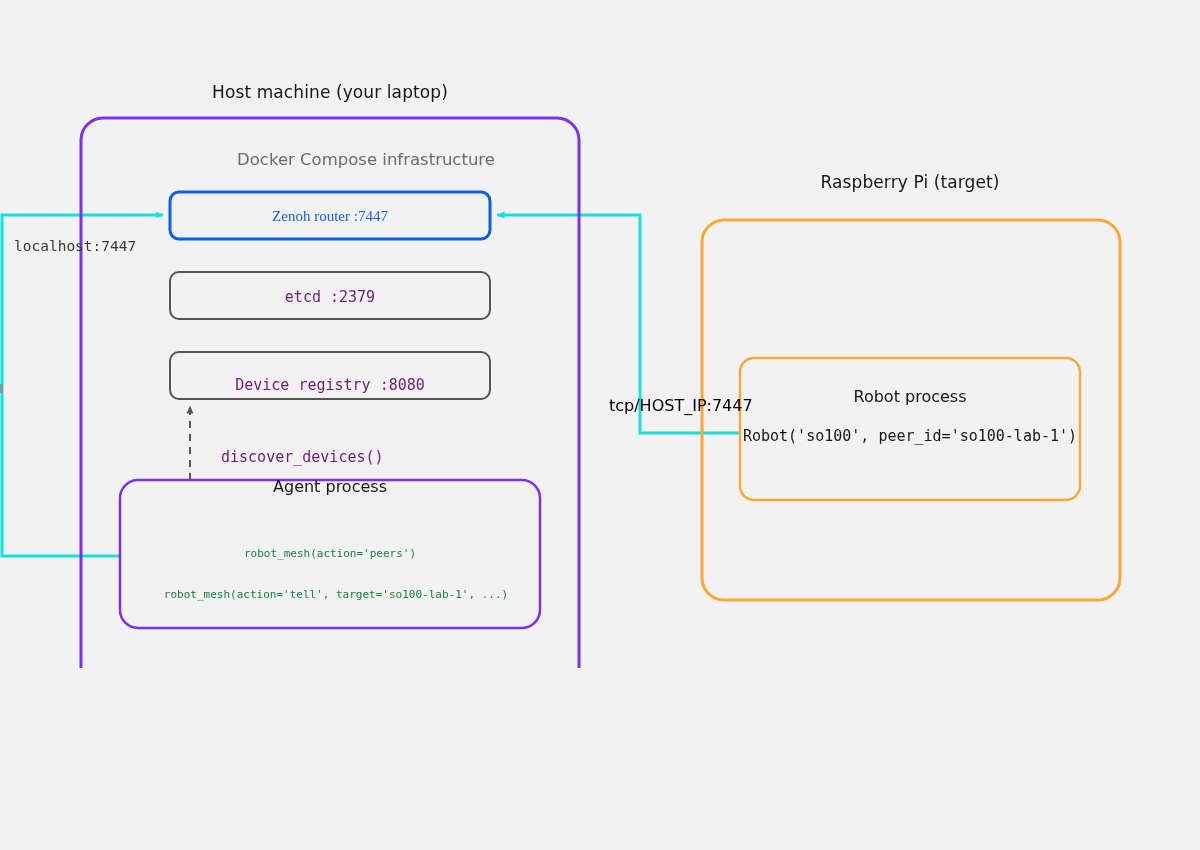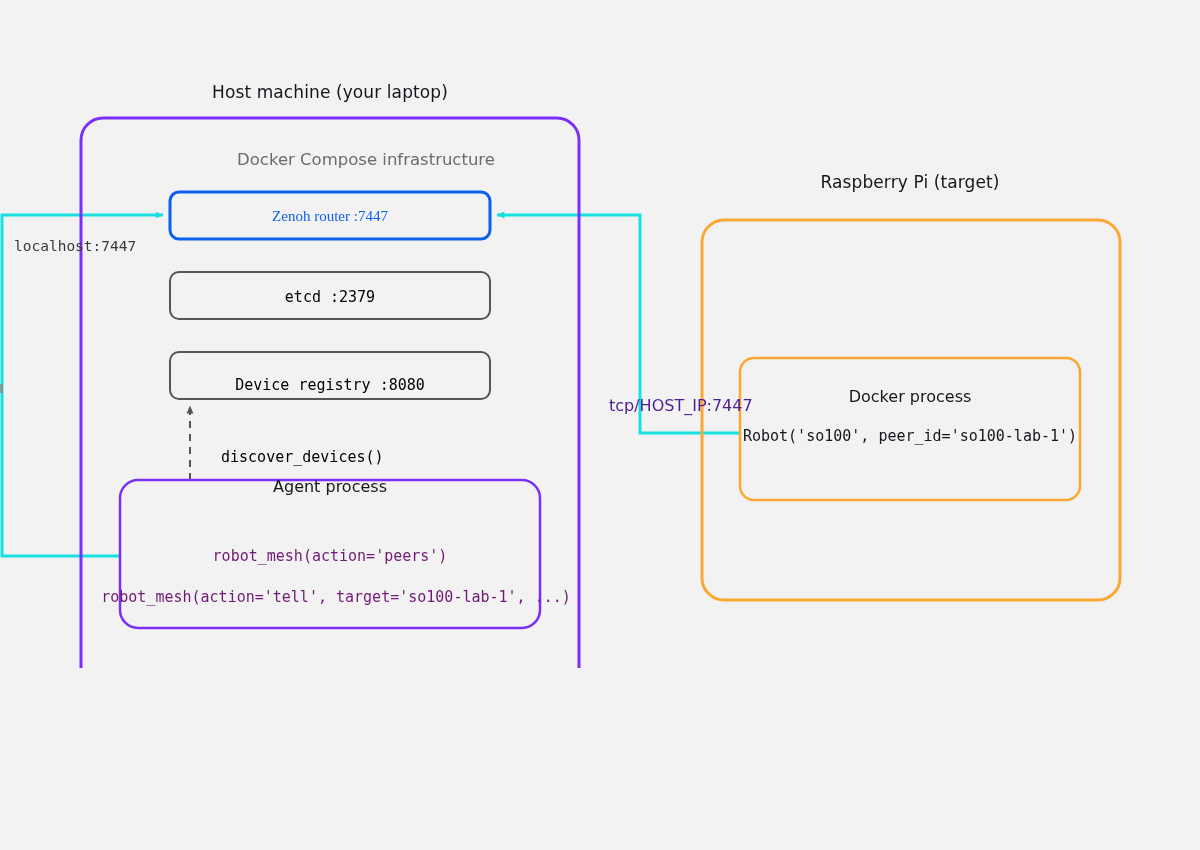--- a/index.html
+++ b/index.html
@@ -45,41 +45,41 @@
     color: #16161d;
   }
   .code-blue {
     font-family: "DejaVu Sans Mono", monospace;
     font-size: 15px;
     color: #1060f0;
   }
   .code-gray {
     font-family: "DejaVu Sans Mono", monospace;
     font-size: 15px;
-    color: #000000;
+    color: #701a75;
   }
   .code-purple {
     font-family: "DejaVu Sans Mono", monospace;
-    font-size: 15px;
-    color: #701a75;
+    font-size: 11px;
+    color: #15803d;
   }
   .code-dark {
     font-family: "DejaVu Sans Mono", monospace;
     font-size: 15px;
     color: #16161d;
   }
   .edge-lbl {
     font-family: "DejaVu Sans Mono", monospace;
     font-size: 14.5px;
     color: #3a3a3a;
   }
   .edge-lbl-gray {
     font-family: "DejaVu Sans", sans-serif;
     font-size: 16px;
-    color: #4c1d95;
+    color: #000000;
   }
   .centered {
     text-align: center;
     transform: translateX(-50%);
   }
 </style>
 </head>
 <body>
 
 <div id="canvas">
@@ -137,17 +137,17 @@
   <div class="lbl code-purple centered" style="left:330px; top:547px;">robot_mesh(action='peers')</div>
 
   <div class="lbl code-purple centered" style="left:336px; top:588px;">robot_mesh(action='tell', target='so100-lab-1', ...)</div>
 
   <div class="lbl edge-lbl" style="left:14px; top:206px;margin-top:32px;">localhost:7447</div>
 
   <div class="lbl title-lbl centered" style="left:910px; top:172px;">Raspberry Pi (target)</div>
 
   <div class="lbl edge-lbl-gray" style="left:609px; top:396px;">tcp/HOST_IP:7447</div>
 
-  <div class="lbl node-title centered" style="left:910px; top:387px;">Docker process</div>
+  <div class="lbl node-title centered" style="left:910px; top:387px;">Robot process</div>
 
   <div class="lbl code-dark centered" style="left:910px; top:427px;">Robot('so100', peer_id='so100-lab-1')</div>
 
 </div>
 
 </body></html>

